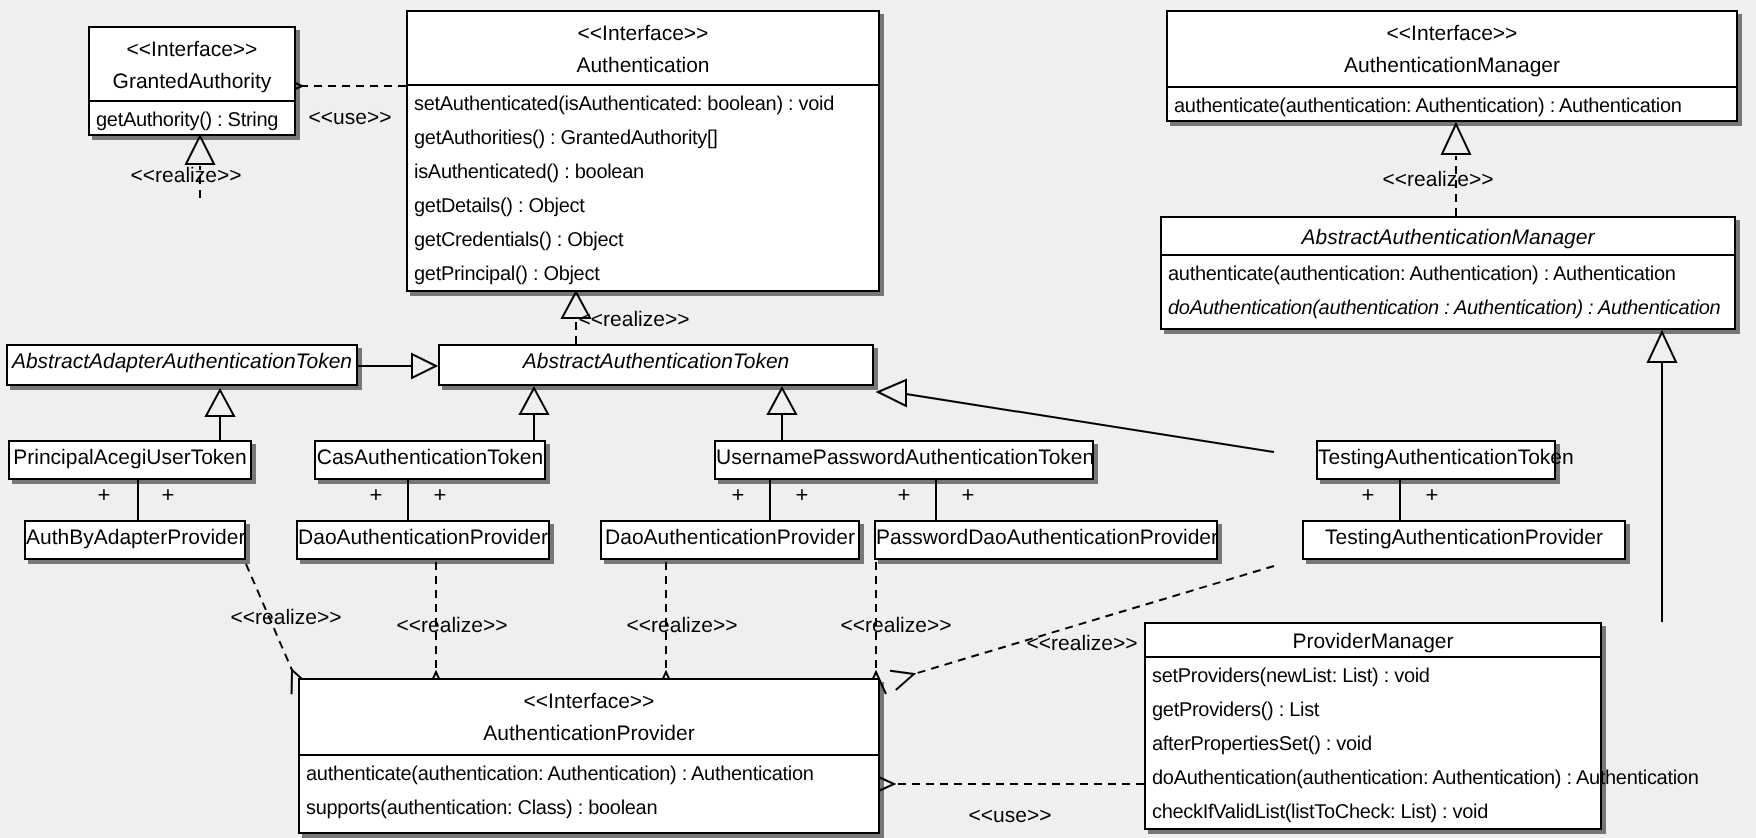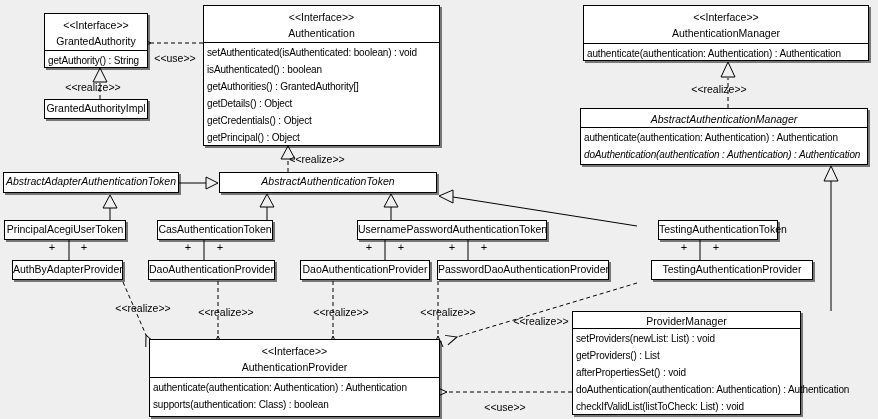--- a/index.html
+++ b/index.html
@@ -138,31 +138,30 @@
   <div class="cls" style="left:44px;top:13px;width:104px;height:55px">
     <div class="hd" style="height:33px">
       <div>&lt;&lt;Interface&gt;&gt;</div>
       <div>GrantedAuthority</div>
     </div>
     <div class="bd">
       <div>getAuthority() : String</div>
     </div>
   </div>
 
-  <div class="cls simple" style="left:44px;top:99px;width:104px;height:20px">GrantedAuthorityImpl</div>
 
   <div class="cls" style="left:203px;top:5px;width:237px;height:141px">
     <div class="hd" style="height:33px">
       <div>&lt;&lt;Interface&gt;&gt;</div>
       <div>Authentication</div>
     </div>
     <div class="bd">
       <div>setAuthenticated(isAuthenticated: boolean) : void</div>
+      <div>getAuthorities() : GrantedAuthority[]</div>
       <div>isAuthenticated() : boolean</div>
-      <div>getAuthorities() : GrantedAuthority[]</div>
       <div>getDetails() : Object</div>
       <div>getCredentials() : Object</div>
       <div>getPrincipal() : Object</div>
     </div>
   </div>
 
   <div class="cls" style="left:583px;top:5px;width:286px;height:56px">
     <div class="hd" style="height:34px">
       <div>&lt;&lt;Interface&gt;&gt;</div>
       <div>AuthenticationManager</div>

